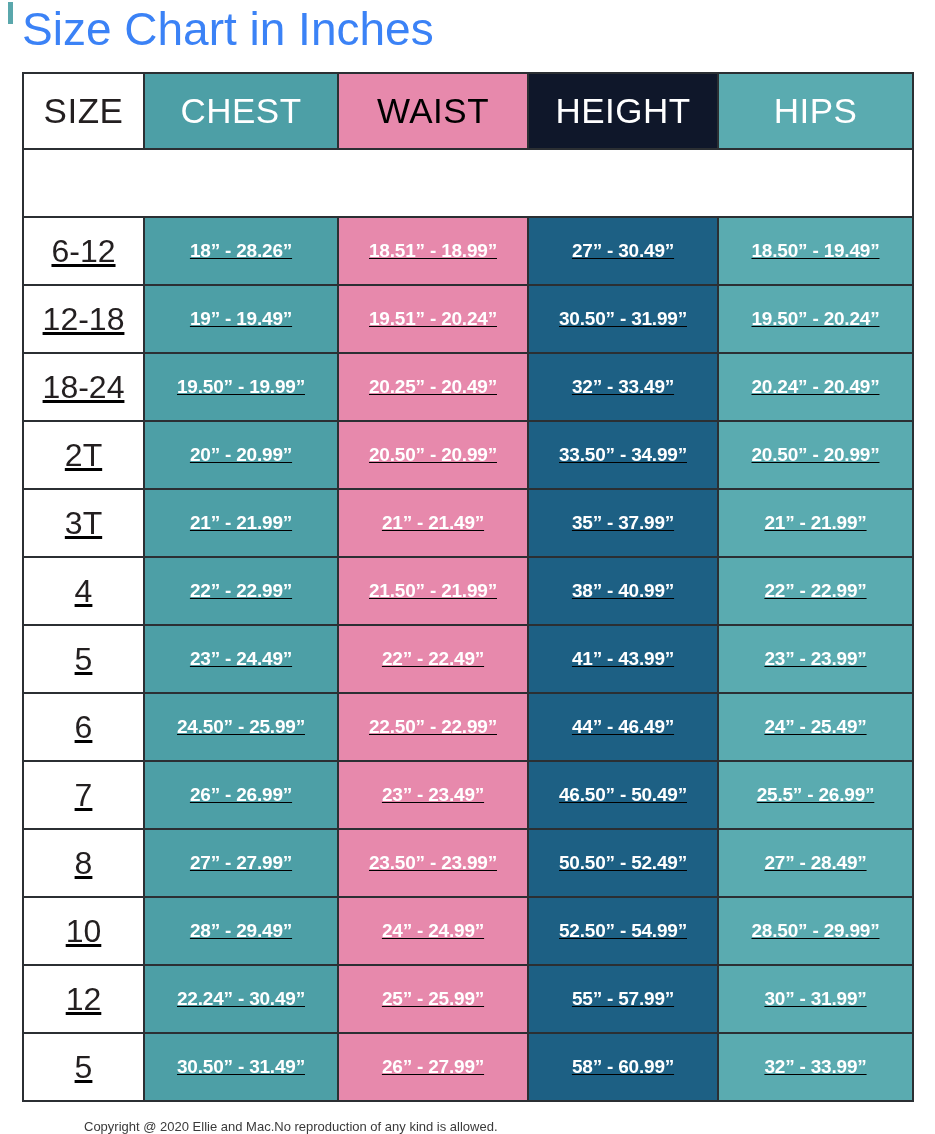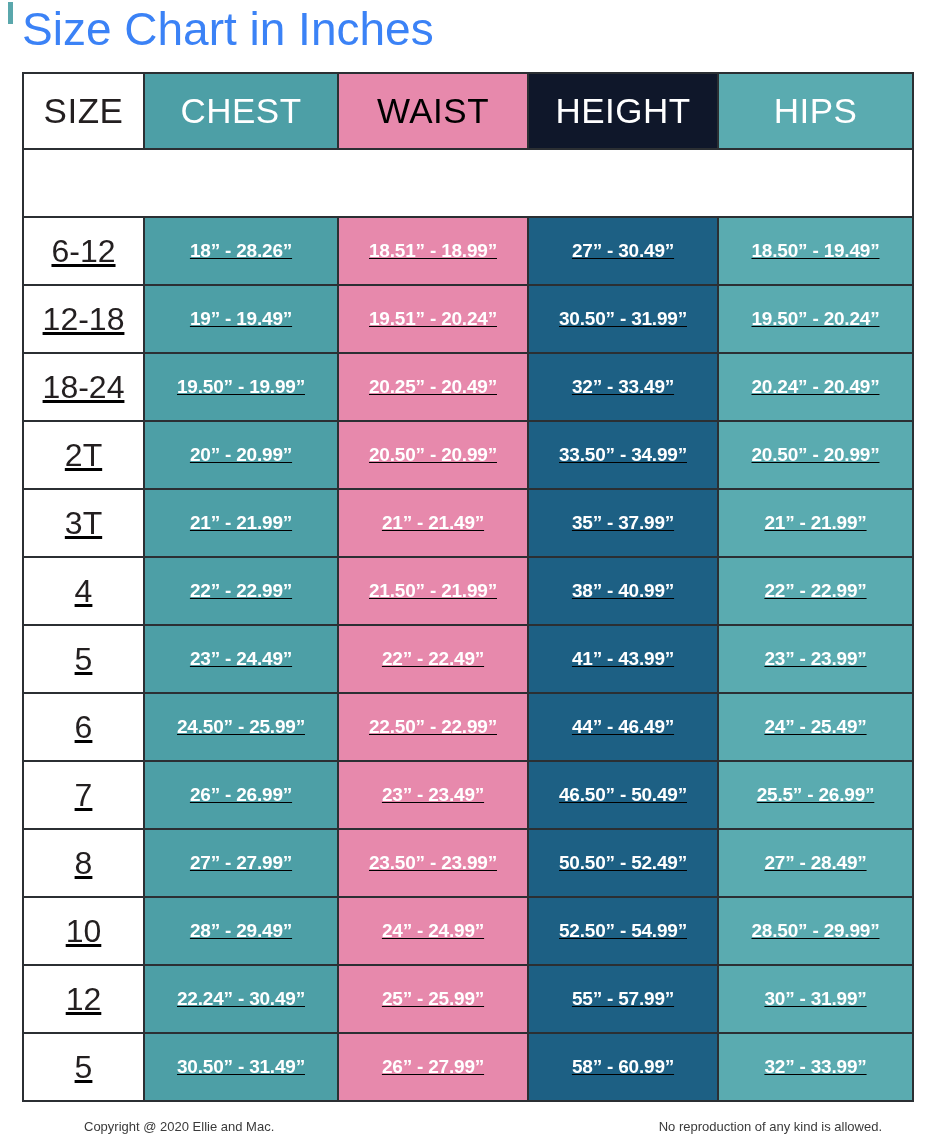--- a/index.html
+++ b/index.html
@@ -119,21 +119,21 @@
   .cell-height { background:#1d6084; }
   .cell-hips   { background:#5aabb0; }
 
   
   .footer {
     position: absolute;
     left: 22px;
     top: 1119px;
     width: 890px;
     display: flex;
-    justify-content: space-between;
+    justify-content: flex-start;
     font-family: "Liberation Sans", sans-serif;
     font-size: 13px;
     color: #3a3a3a;
   }
   .footer span { display: inline-block; }
   .footer .f-left  { padding-left: 62px; }
   .footer .f-right { padding-right: 30px; }
 </style>
 </head>
 <body>

